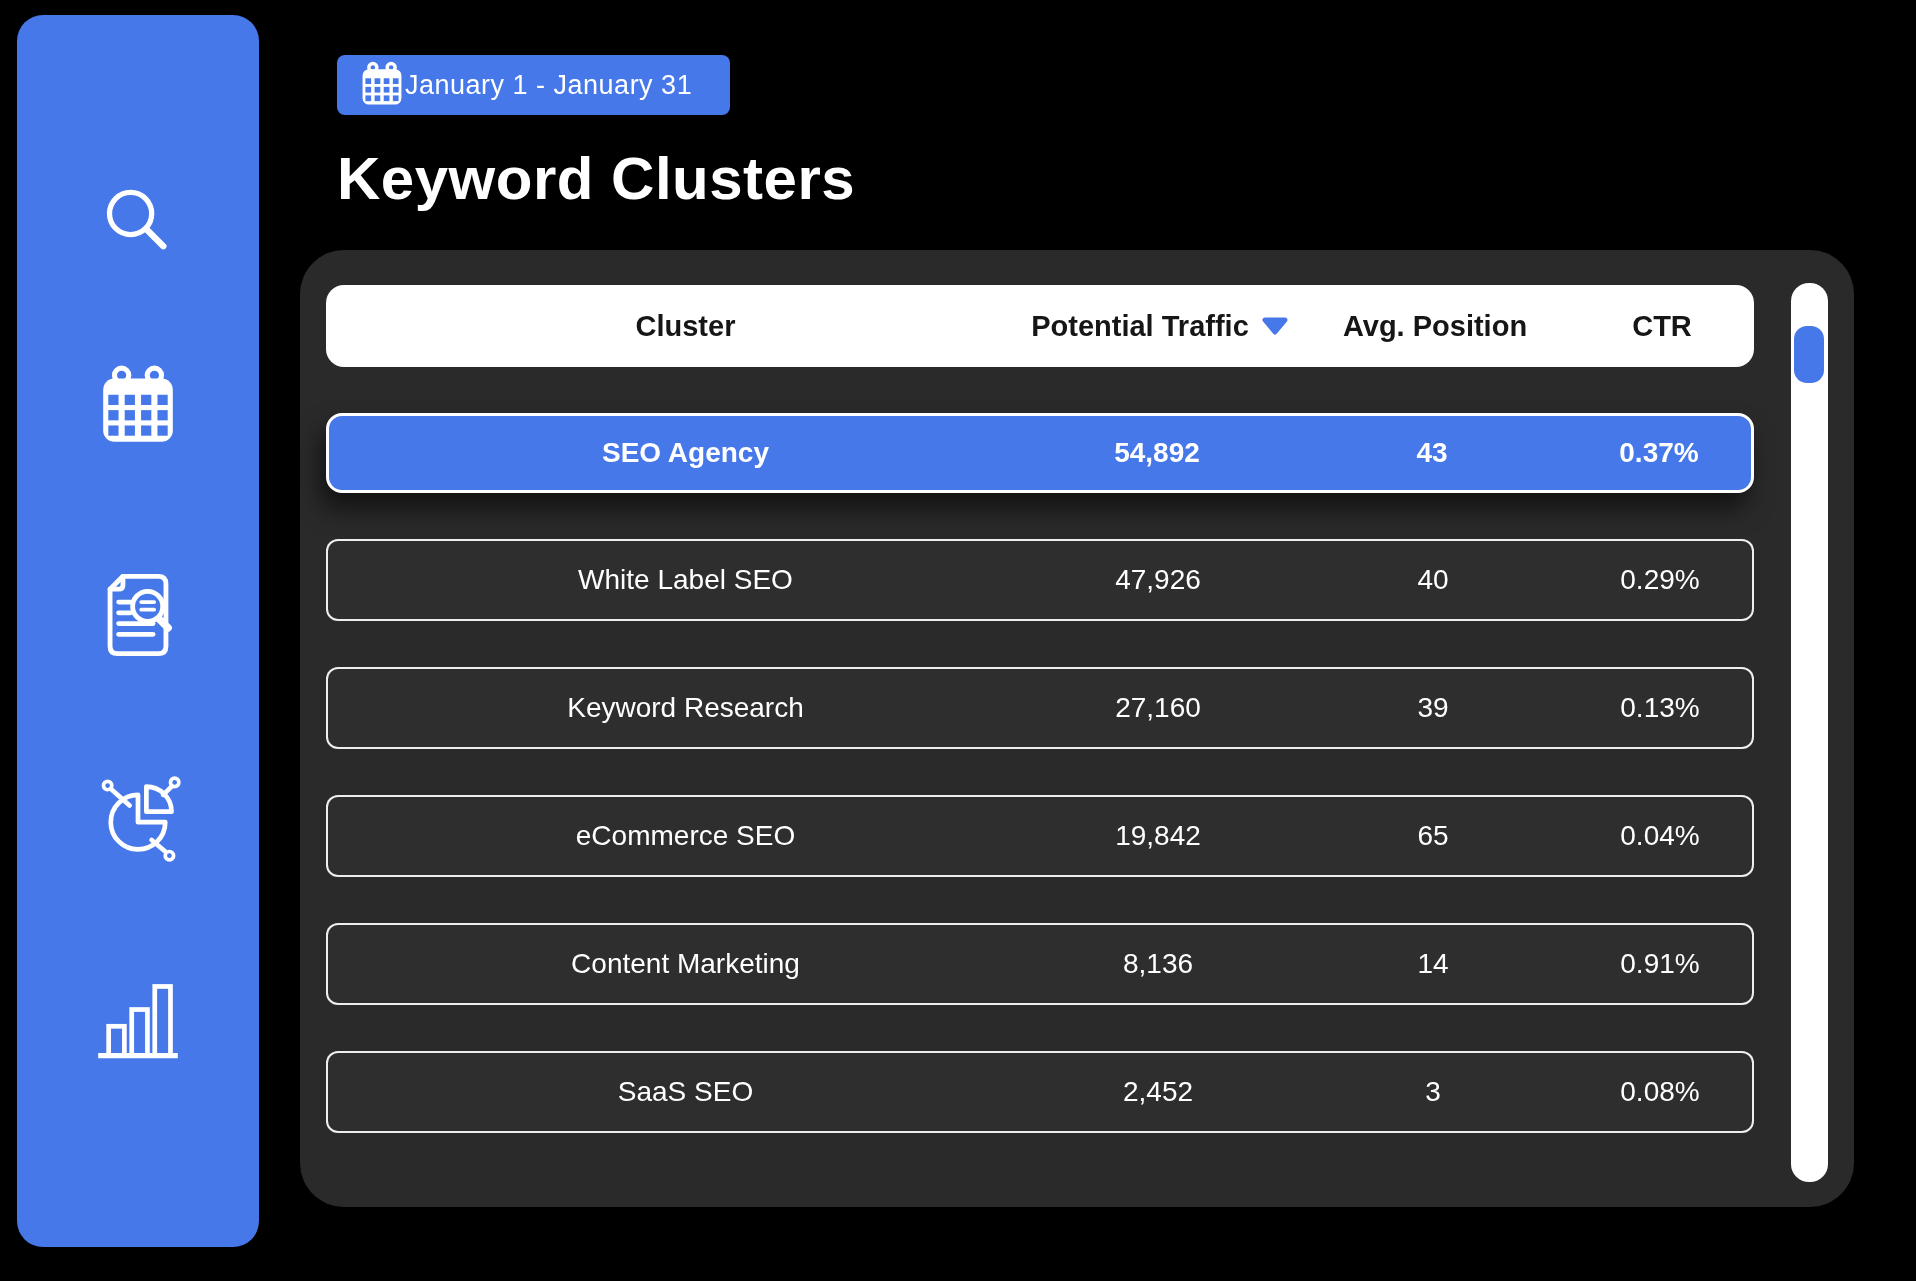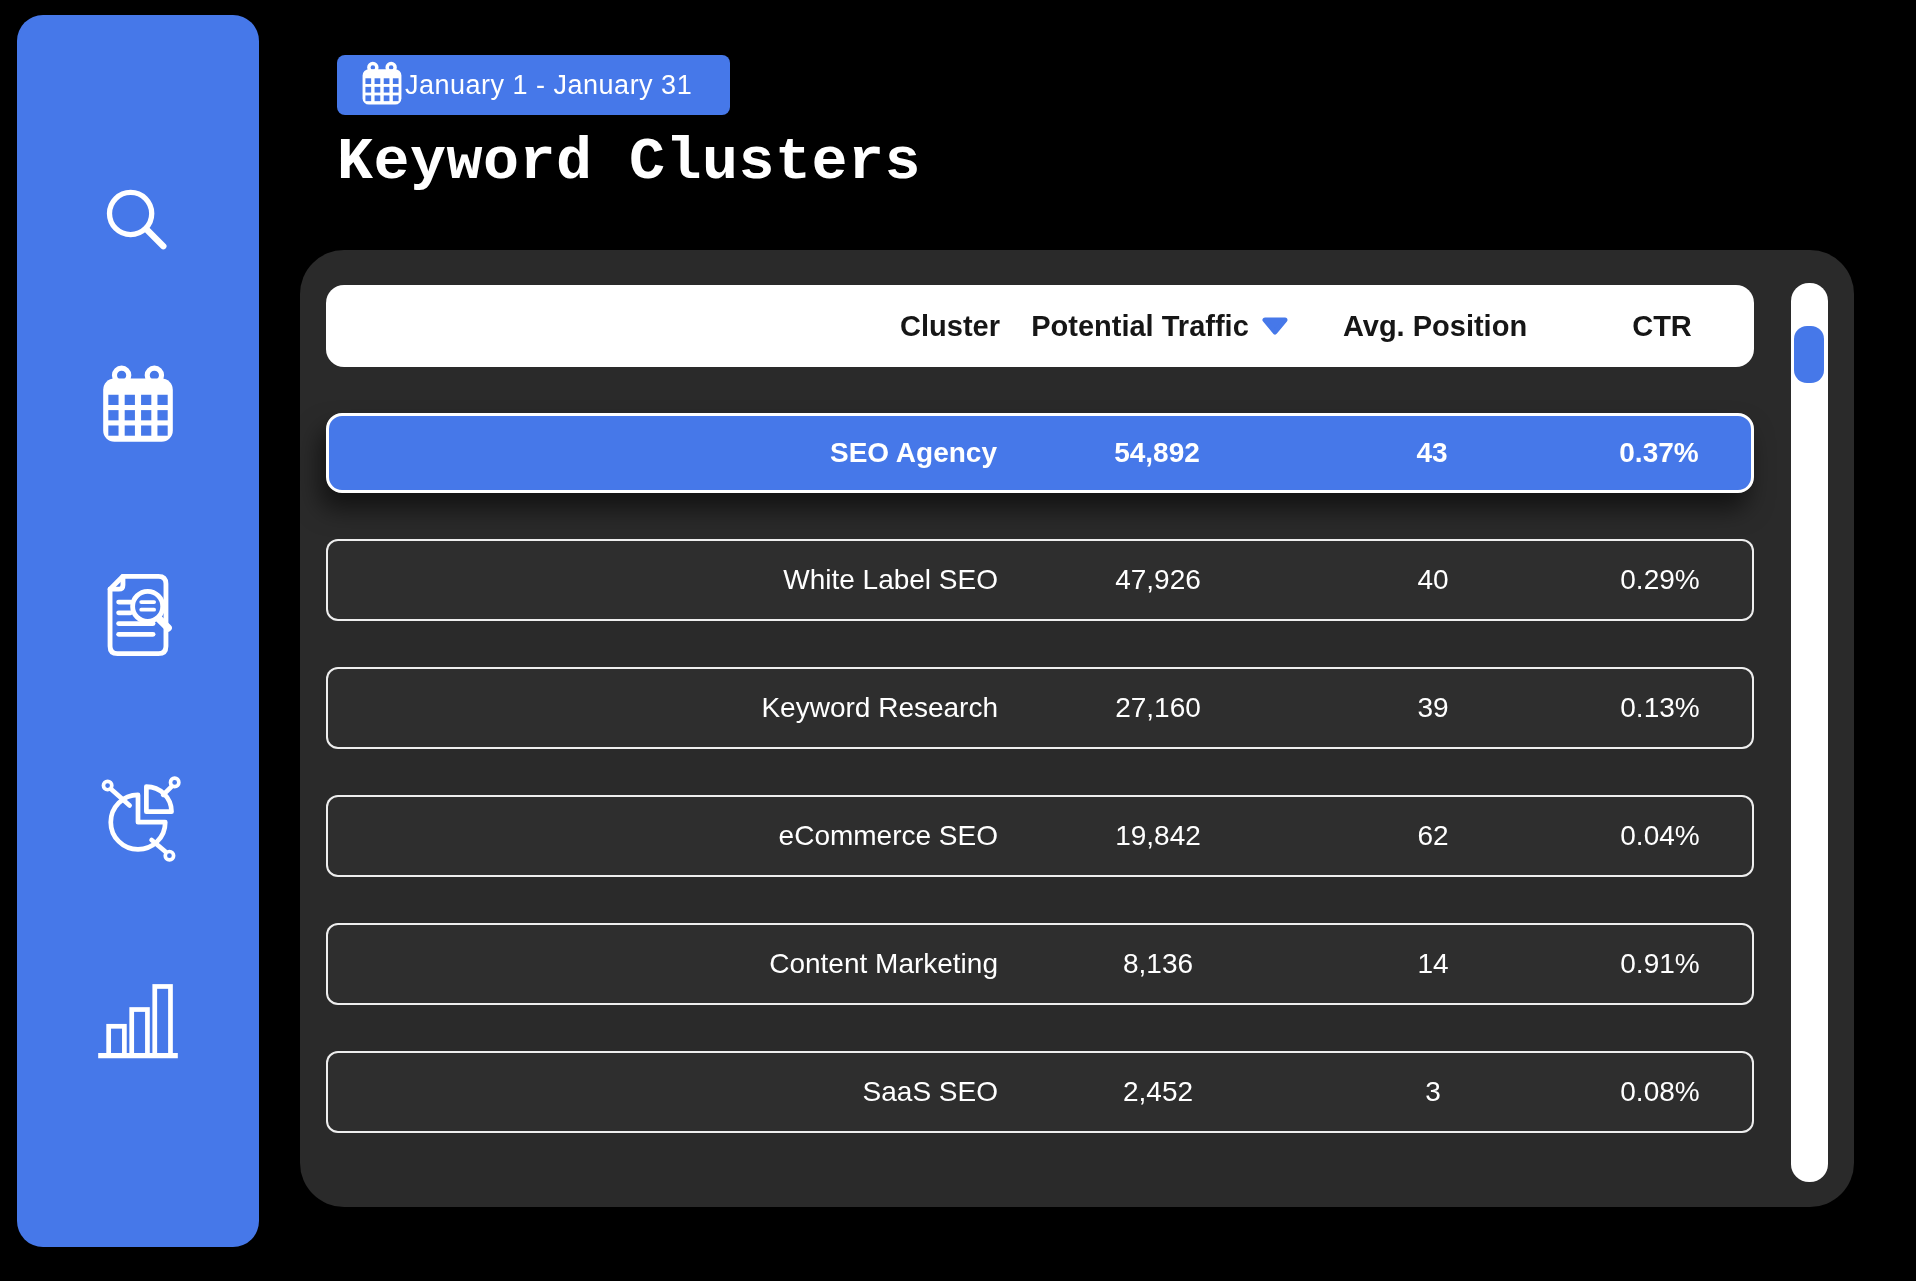--- a/index.html
+++ b/index.html
@@ -40,42 +40,41 @@
     background:var(--accent);
     border-radius:8px;
     display:flex; align-items:center; 
     border:none; cursor:pointer;
   }
   .date-badge .label{
     color:#fff; font-size:27px; font-weight:500; letter-spacing:.5px;
   }
   
   .page-title{
-    position:absolute; left:337px; top:128px;
+    position:absolute; left:337px; top:144px;
     font-size:60px; font-weight:700; letter-spacing:.5px;
     color:var(--text);
-    font-family:Liberation Mono, monospace;
   }
   
   .panel{
     position:absolute; left:300px; top:250px;
     width:1554px; height:957px;
     background:var(--panel-bg);
     border-radius:44px;
     padding:35px 0 0 26px;
   }
   .grid{
     display:grid;
     grid-template-columns:1fr 280px 230px 184px;
     column-gap:20px;
     align-items:center;
     height:100%;
   }
   .cell{white-space:nowrap;}
-  .cell.name{padding-left:45px; text-align:right;}
+  .cell.name{padding-left:45px; text-align:center;}
   .cell.num{text-align:center;}
   .thead{
     width:1428px; height:82px;
     background:var(--header-bg);
     border-radius:18px;
     margin-bottom:46px;
     color:var(--header-text);
     font-size:29px; font-weight:700;
   }
   .thead .cell.sortable{
@@ -254,21 +253,21 @@
   </div>
       <div class="row grid">
     <span class="cell name">Keyword Research</span>
     <span class="cell num">27,160</span>
     <span class="cell num">39</span>
     <span class="cell num">0.13%</span>
   </div>
       <div class="row grid">
     <span class="cell name">eCommerce SEO</span>
     <span class="cell num">19,842</span>
-    <span class="cell num">62</span>
+    <span class="cell num">65</span>
     <span class="cell num">0.04%</span>
   </div>
       <div class="row grid">
     <span class="cell name">Content Marketing</span>
     <span class="cell num">8,136</span>
     <span class="cell num">14</span>
     <span class="cell num">0.91%</span>
   </div>
       <div class="row grid">
     <span class="cell name">SaaS SEO</span>

